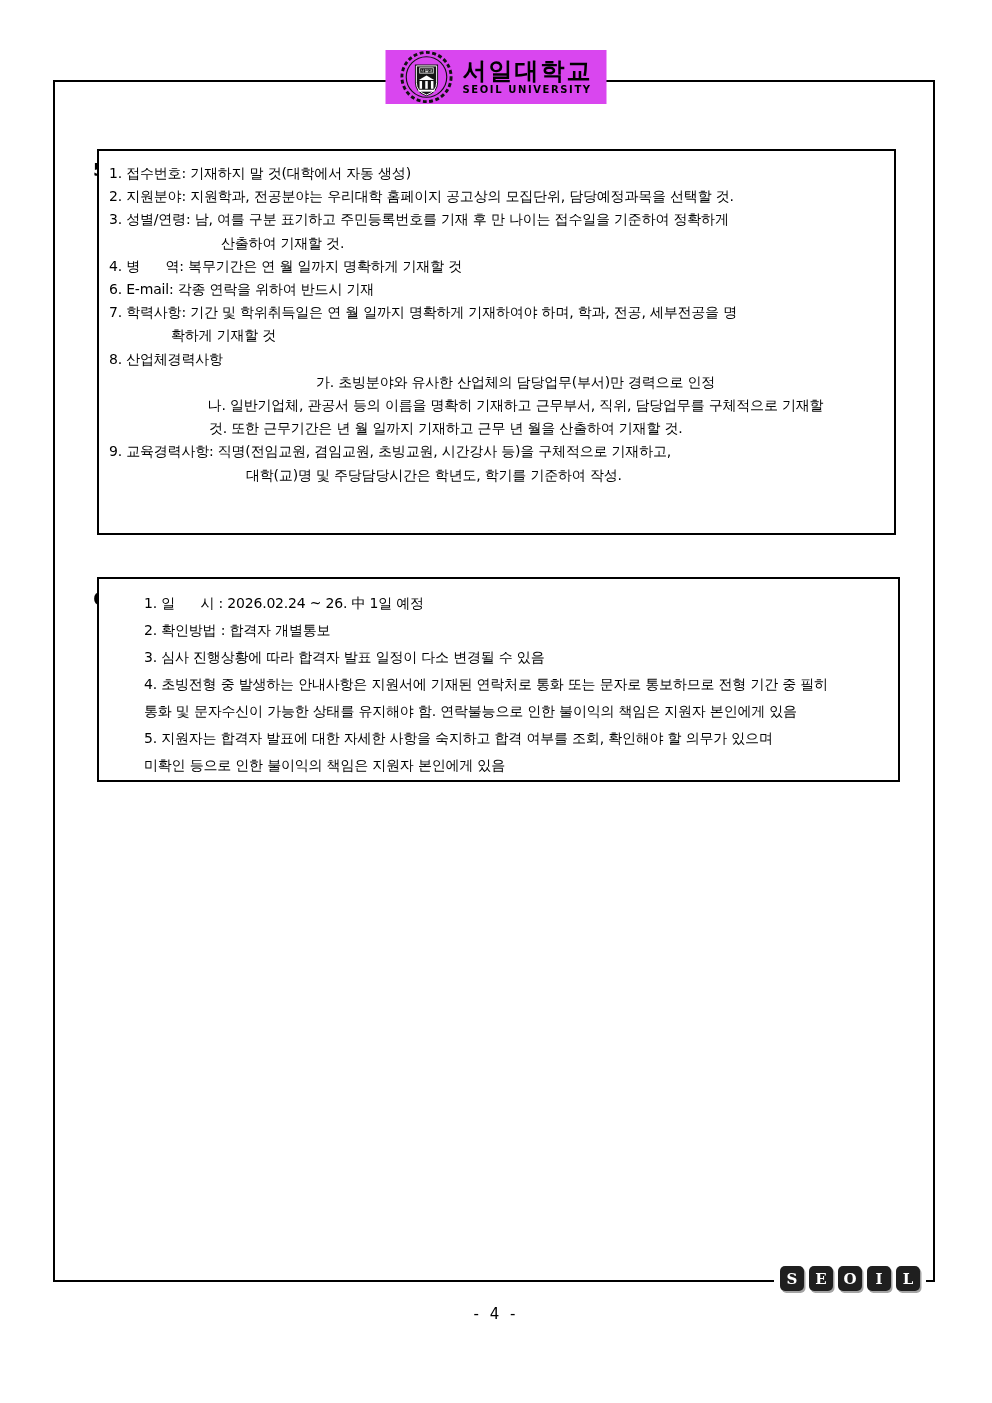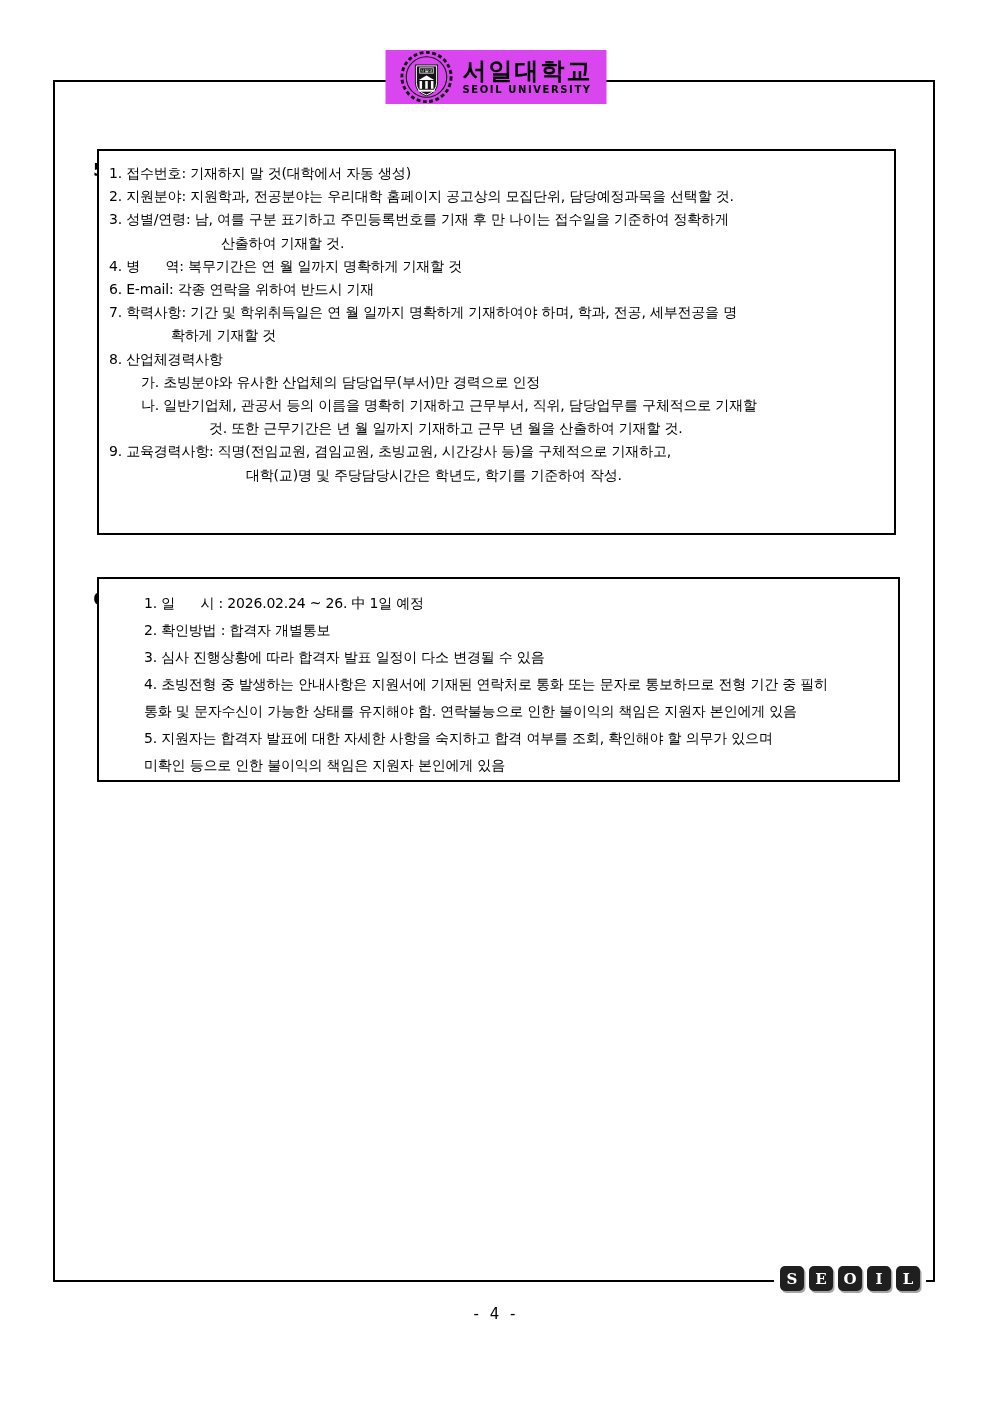--- a/index.html
+++ b/index.html
@@ -28,21 +28,21 @@
     position:absolute; border:2px solid #000; background:#fff; z-index:2;
     box-sizing:border-box;
   }
   #box1 { left:97px; top:149px; width:799px; height:386px; padding:11px 4px 0 10px; }
   #box2 { left:97px; top:577px; width:803px; height:205px; padding:11px 2px 0 9px; }
   .line { white-space:pre; font-size:14px; line-height:23.2px; letter-spacing:-0.2px; }
   #box2 .line { line-height:27px;margin-left:36px; }
   
   .ind-a  { margin-left:112px; }  
   .ind-b  { margin-left:62px; }   
-  .ind-c  { margin-left:32px; }   
+  .ind-c  { margin-left:32px;text-align:center; }   
   .ind-d  { margin-left:100px; }  
   .ind-e  { margin-left:137px; }  
   .ind-f  { margin-left:20px; }   
   .ind-g  { margin-left:24px; }   
   
   .seoil {
     position:absolute; left:774px; top:1266px; display:flex; gap:5px; z-index:3;
     background:#fff; padding:0 6px;
   }
   .tile {

